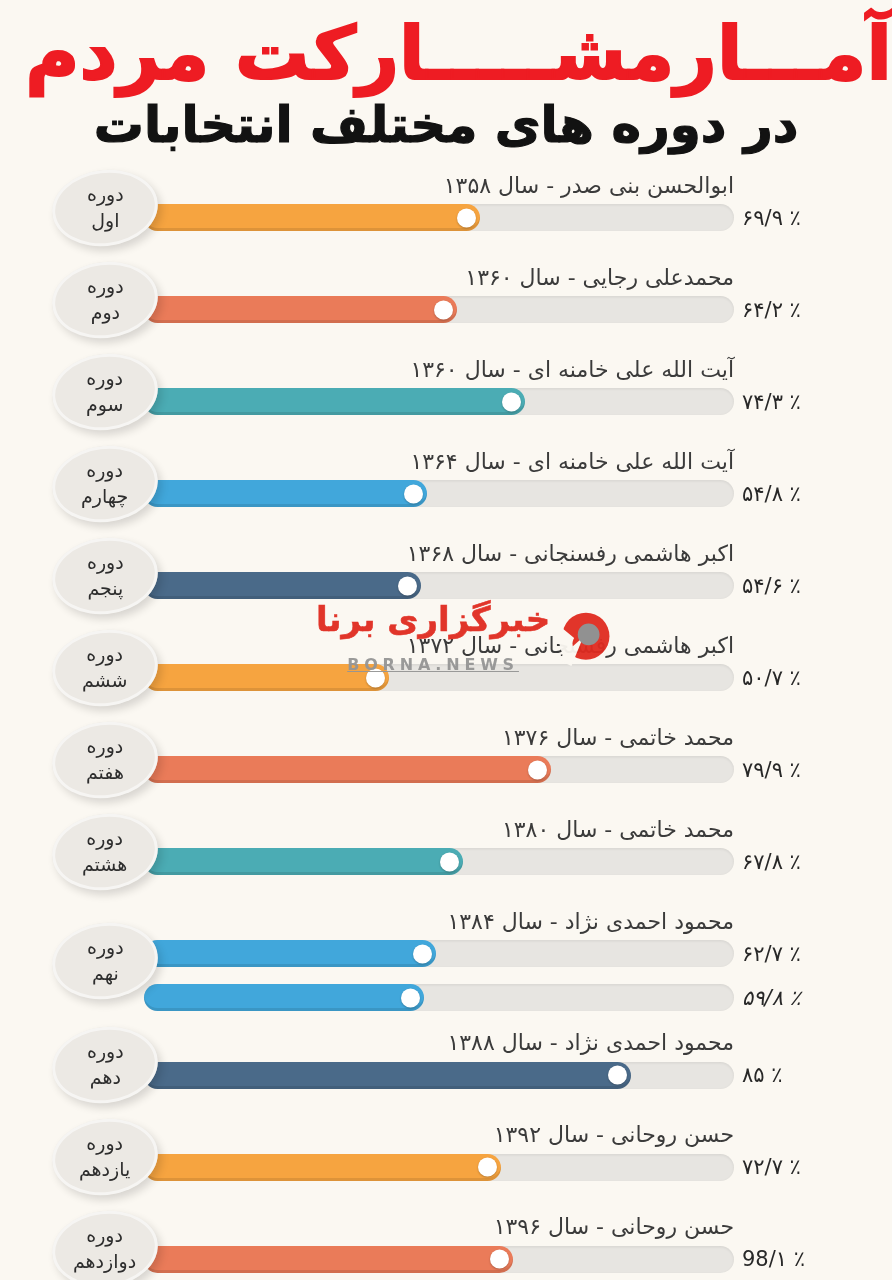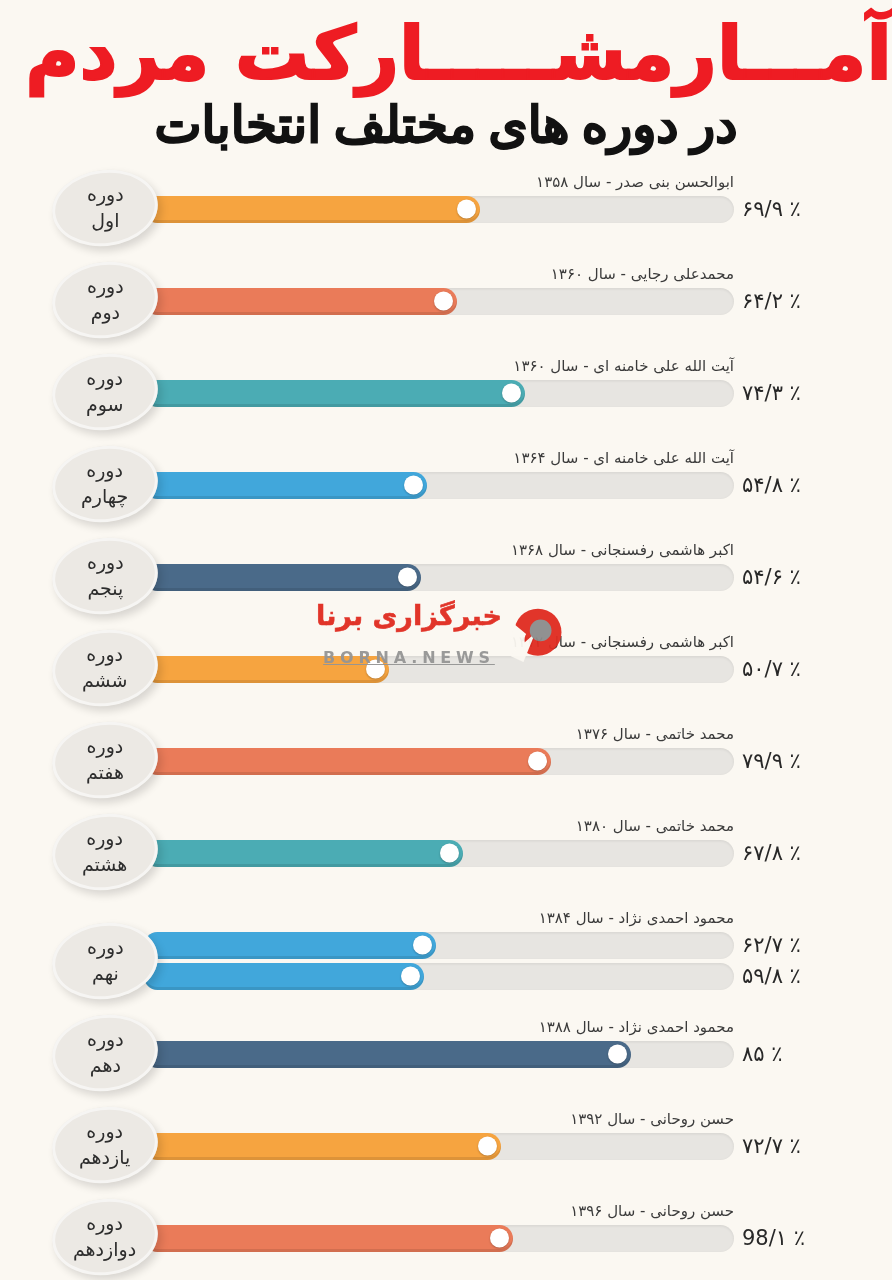--- a/index.html
+++ b/index.html
@@ -23,21 +23,20 @@
     letter-spacing: -1px;
     margin-left: 25px;
   }
   .title-black {
     color: #121212;
     font-size: 50px;
     font-weight: 900;
     -webkit-text-stroke: 1.2px #121212;
     margin-top: 4px;
     line-height: 1.1;
-    font-family: Liberation Serif, serif;
   }
   
   #rows { padding: 20px 24px 0 52px; }
   .row { display: flex; direction: ltr; align-items: flex-start; margin-bottom: 19px; }
   .oval {
     flex: none;
     width: 106px;
     height: 76px;
     background: #ECE9E4;
     border-radius: 50%;
@@ -58,26 +57,26 @@
     line-height: 1.35;
     color: #2d2d2d;
     transform: rotate(7deg);
   }
   .block { flex: 1; min-width: 0; }
   .name {
     direction: rtl;
     text-align: right;
     margin-right: 134px;
     margin-bottom: 5px;
-    font-size: 15px;
+    font-size: 22px;
     color: #3b3b3b;
     line-height: 1.2;
   }
   .barline { display: flex; direction: ltr; align-items: center; }
-  .barline + .barline { margin-top: 4px; }
+  .barline + .barline { margin-top: 17px; font-style: italic; }
   .track {
     flex: 1;
     height: 27px;
     border-radius: 14px;
     background: #E7E5E1;
     box-shadow: inset 0 1px 3px rgba(0,0,0,.08);
     position: relative;
   }
   .fill {
     position: absolute; left: 0; top: 0;
@@ -110,21 +109,21 @@
     z-index: 5;
     display: flex;
     direction: ltr;
     align-items: center;
     opacity: .95;
   }
   .wm-text { text-align: center; }
   .wm-fa {
     direction: rtl;
     color: #E02B20;
-    font-size: 27px;
+    font-size: 34px;
     font-weight: 900;
     -webkit-text-stroke: .6px #E02B20;
     line-height: 1.1;
   }
   .wm-en {
     color: #959595;
     font-size: 16px;
     font-weight: 700;
     letter-spacing: .30em;
     margin-top: 17px;

